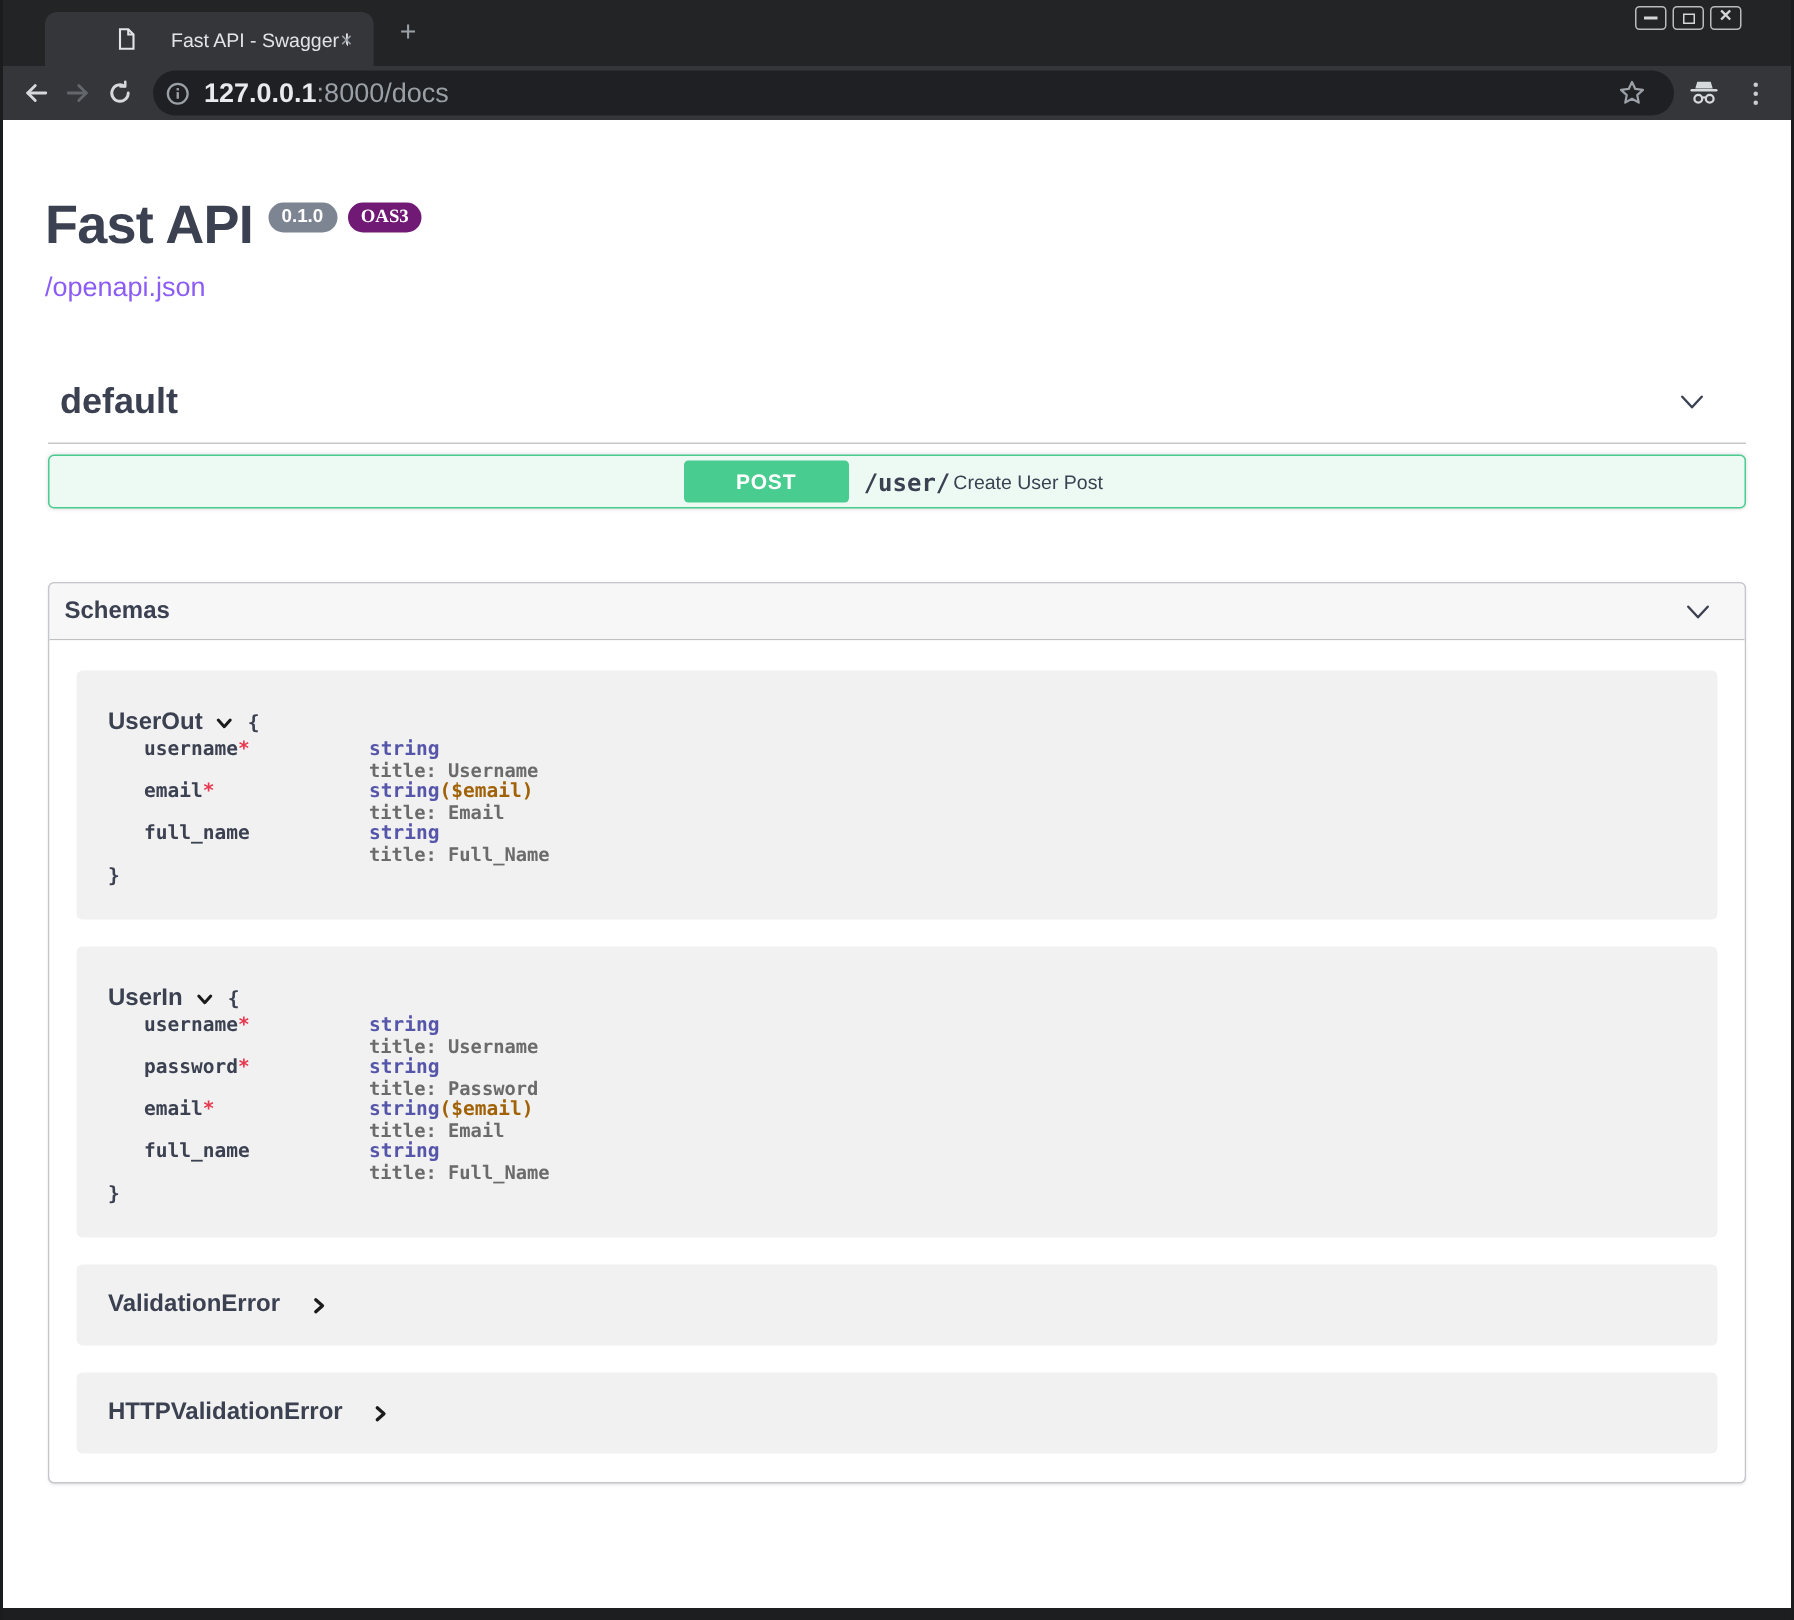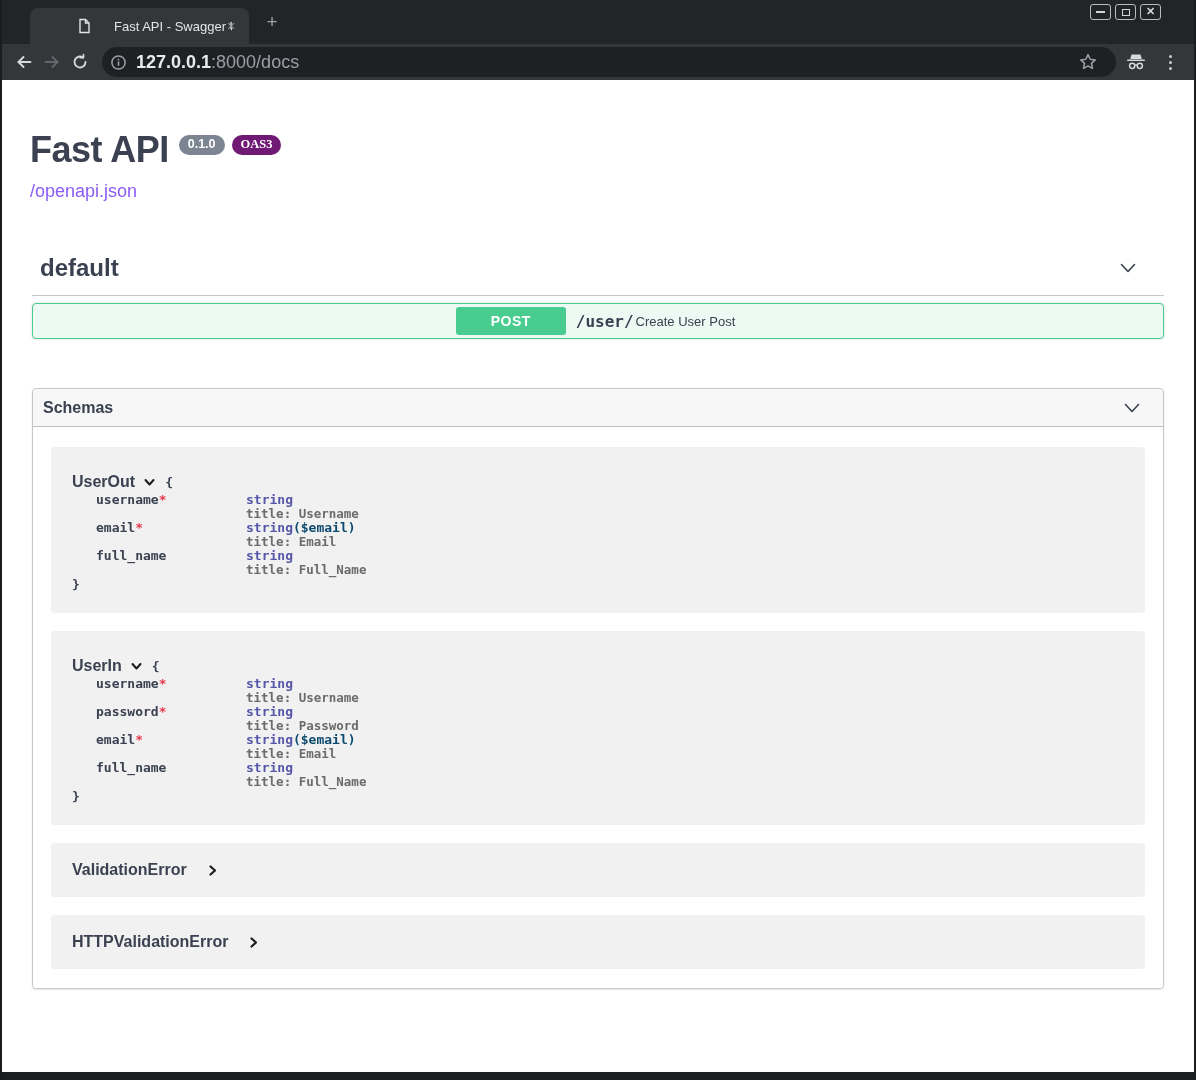--- a/index.html
+++ b/index.html
@@ -121,21 +121,21 @@
   .brace { font-family: "DejaVu Sans Mono", monospace; font-weight: 700; font-size: 13px; color: #3b4151; }
   .model-title-row .brace { margin-left: 9px; }
   table.props { margin: 2px 0 0 24px; border-collapse: collapse; }
   table.props td { vertical-align: top; padding: 0; }
   td.prop-name {
     width: 150px; font-family: "DejaVu Sans Mono", monospace; font-weight: 700;
     font-size: 13px; line-height: 14px; color: #3b4151; white-space: nowrap;
   }
   .star { color: #e8384f; font-weight: 700; }
   .prop-type { font-family: "DejaVu Sans Mono", monospace; font-weight: 700; font-size: 13px; line-height: 14px; color: #5555aa; }
-  .prop-fmt { color: #0c4a6e; }
+  .prop-fmt { color: #a16207; }
   .prop-title { font-family: "DejaVu Sans Mono", monospace; font-weight: 700; font-size: 12.5px; line-height: 14px; color: #6b6b6b; }
   .close-brace-row { line-height: 14px; }
   .model-card.collapsed { padding: 18px 20px 18px 21px; display: flex; align-items: center; cursor: pointer; }
   .model-card.collapsed .toggle { margin-left: 19px; }
   svg { display: block; }
 </style>
 </head>
 <body>
 
 <div class="window">

